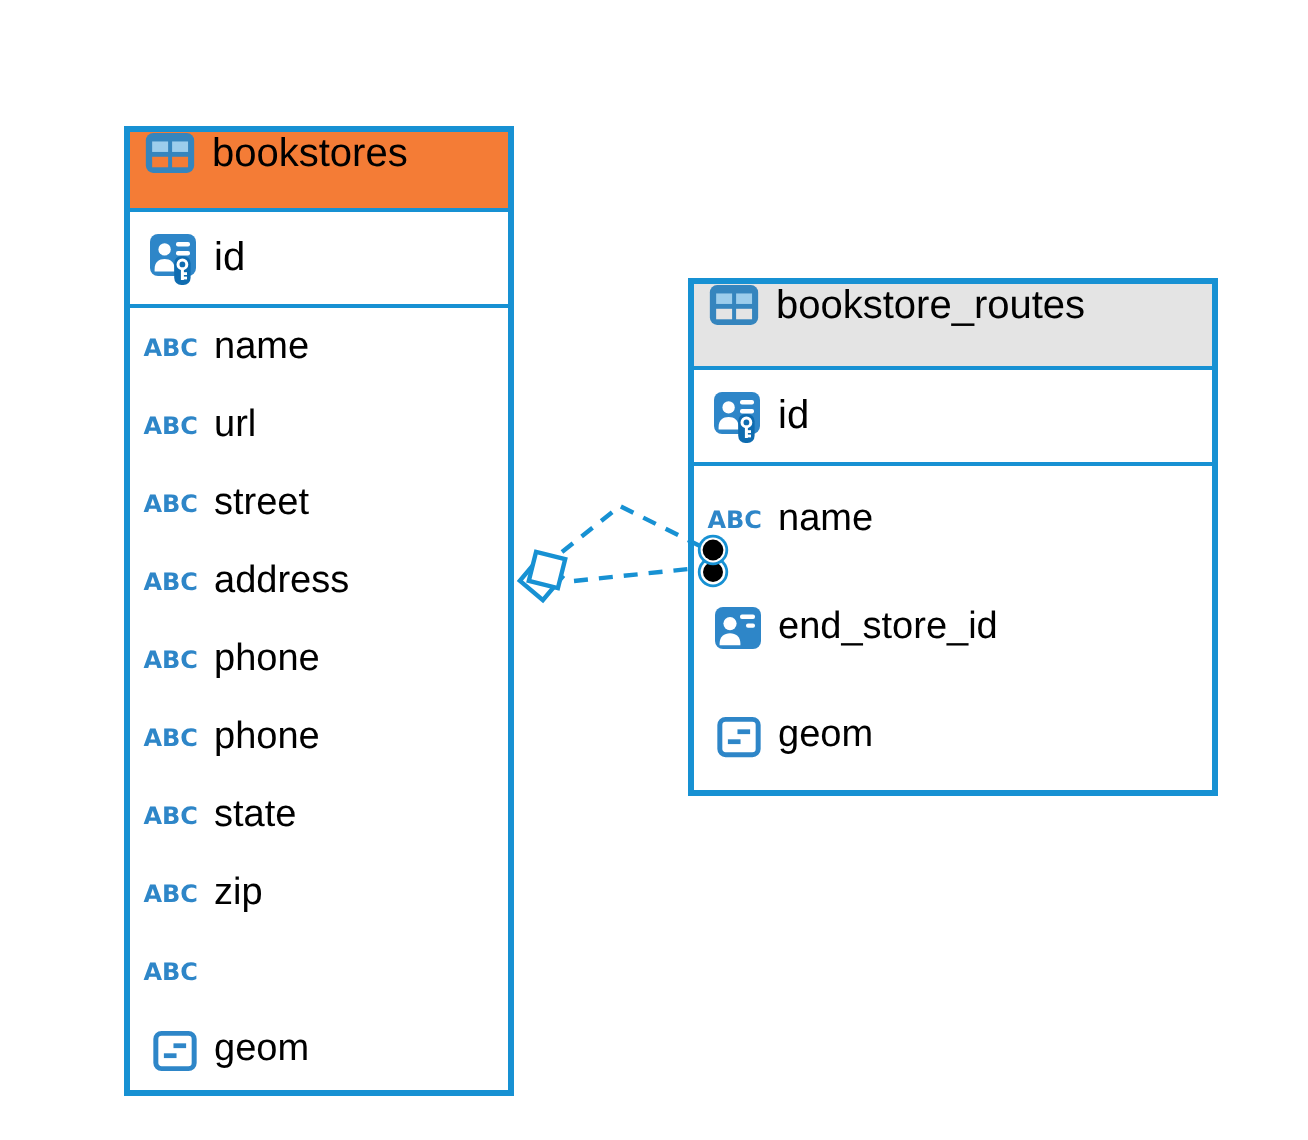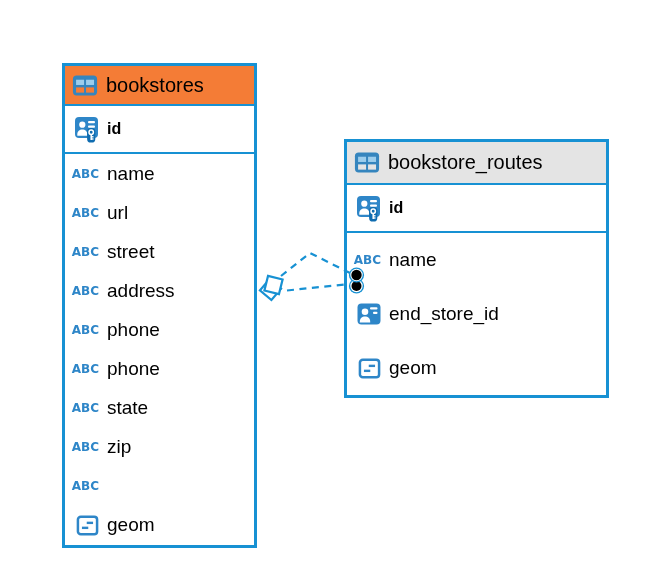--- a/index.html
+++ b/index.html
@@ -14,28 +14,28 @@
     position:relative;width:654px;height:570px;background:#fff;overflow:hidden;
     font-family:"Liberation Sans","DejaVu Sans",sans-serif;color:var(--text);
   }
   .table-card{
     position:absolute;display:flex;flex-direction:column;background:#fff;
     border:3px solid var(--blue);box-sizing:border-box;
   }
   #table-bookstores{left:62px;top:63px;width:195px;height:485px;}
   #table-routes{left:344px;top:139px;width:265px;height:259px;}
   .hdr{
-    display:flex;align-items:center;gap:8px;padding:0 7px;
+    display:flex;align-items:flex-start;gap:8px;padding:0 7px;
     border-bottom:2px solid var(--blue);flex:0 0 38px;font-size:20px;
   }
   #table-bookstores .hdr{background:var(--orange);--cellbg:var(--orange);}
   #table-routes .hdr{background:var(--gray);--cellbg:var(--gray);flex-basis:41px;}
   .row{display:flex;align-items:center;gap:8px;padding:0 7px;font-size:19px;}
   .pkrow{flex:0 0 46px;border-bottom:2px solid var(--blue);}
-  .pkrow .fname{font-weight:bold;font-size:16px;}
+  .pkrow .fname{font-weight:normal;font-size:20px;}
   .fieldrow{flex:1 1 0;}
   .icon-box{flex:0 0 27px;width:27px;display:flex;align-items:center;justify-content:flex-end;}
   .abc{
     font-family:"DejaVu Sans",sans-serif;font-weight:bold;font-size:12px;
     color:var(--icon-blue);letter-spacing:0;line-height:1;
   }
   .fname{white-space:nowrap;}
   .connector{position:absolute;left:248px;top:238px;width:130px;height:70px;overflow:visible;}
   .hidden-defs{position:absolute;width:0;height:0;overflow:hidden;}
 </style>

